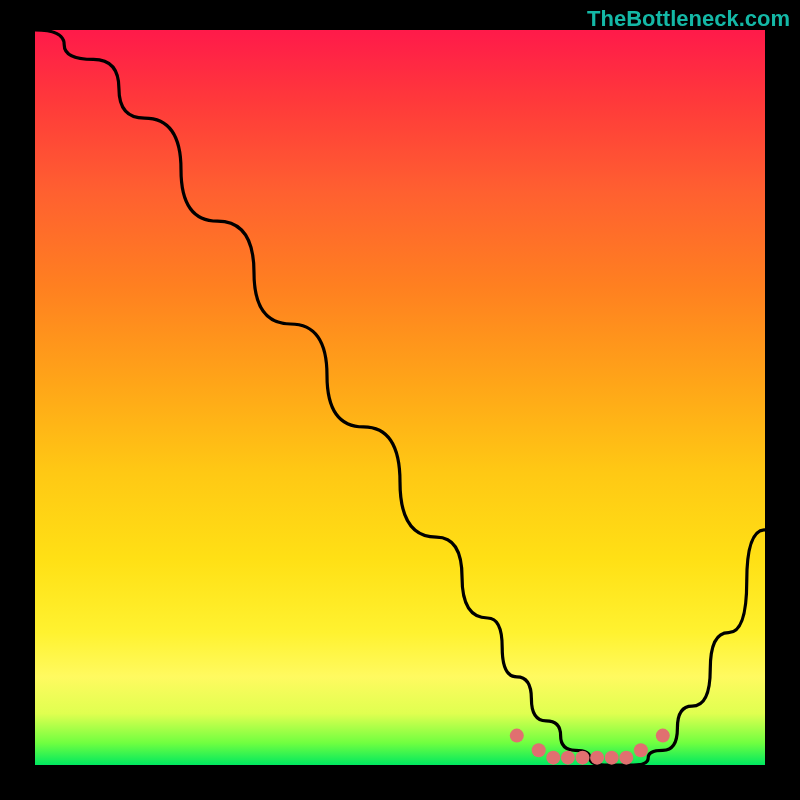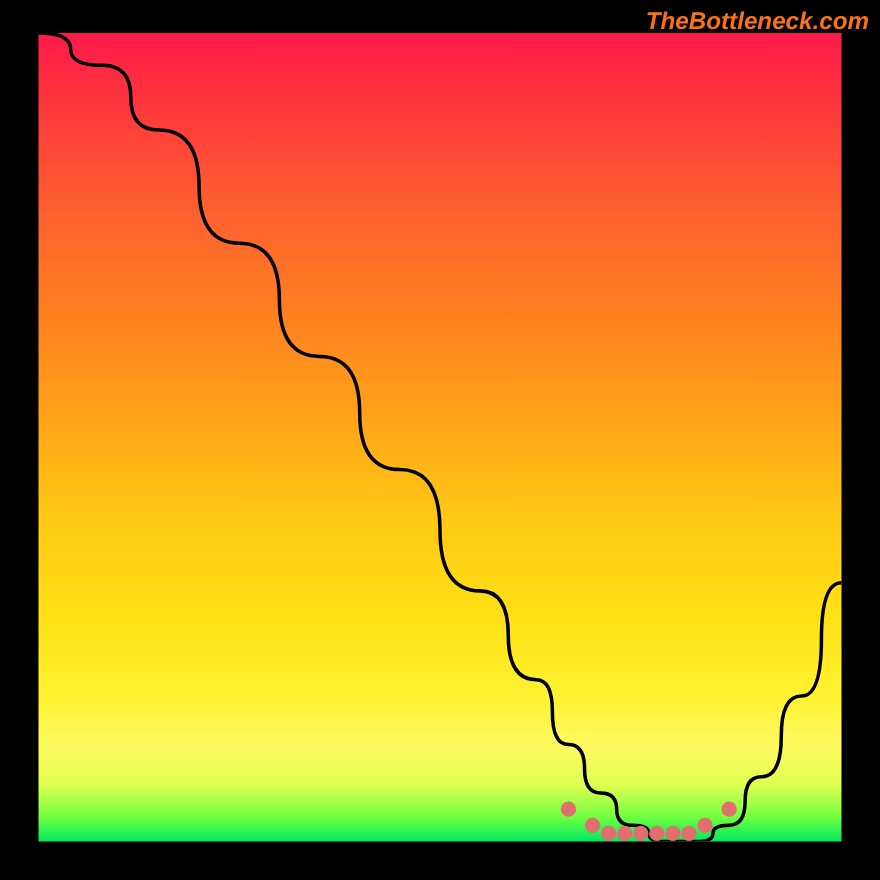--- a/index.html
+++ b/index.html
@@ -8,25 +8,24 @@
     background: #000;
     width: 800px;
     height: 800px;
     position: relative;
     font-family: Arial, Helvetica, sans-serif;
   }
   .watermark {
     position: absolute;
     top: 6px;
     right: 10px;
-    color: #f97316;
+    color: #14b8a6;
     font-size: 22px;
     font-weight: bold;
     z-index: 10;
-    font-style: italic;
   }
   .plot-area {
     position: absolute;
     left: 35px;
     top: 30px;
     width: 730px;
     height: 735px;
     background: linear-gradient(to bottom,
       #ff1a4a 0%,
       #ff3a3a 10%,

